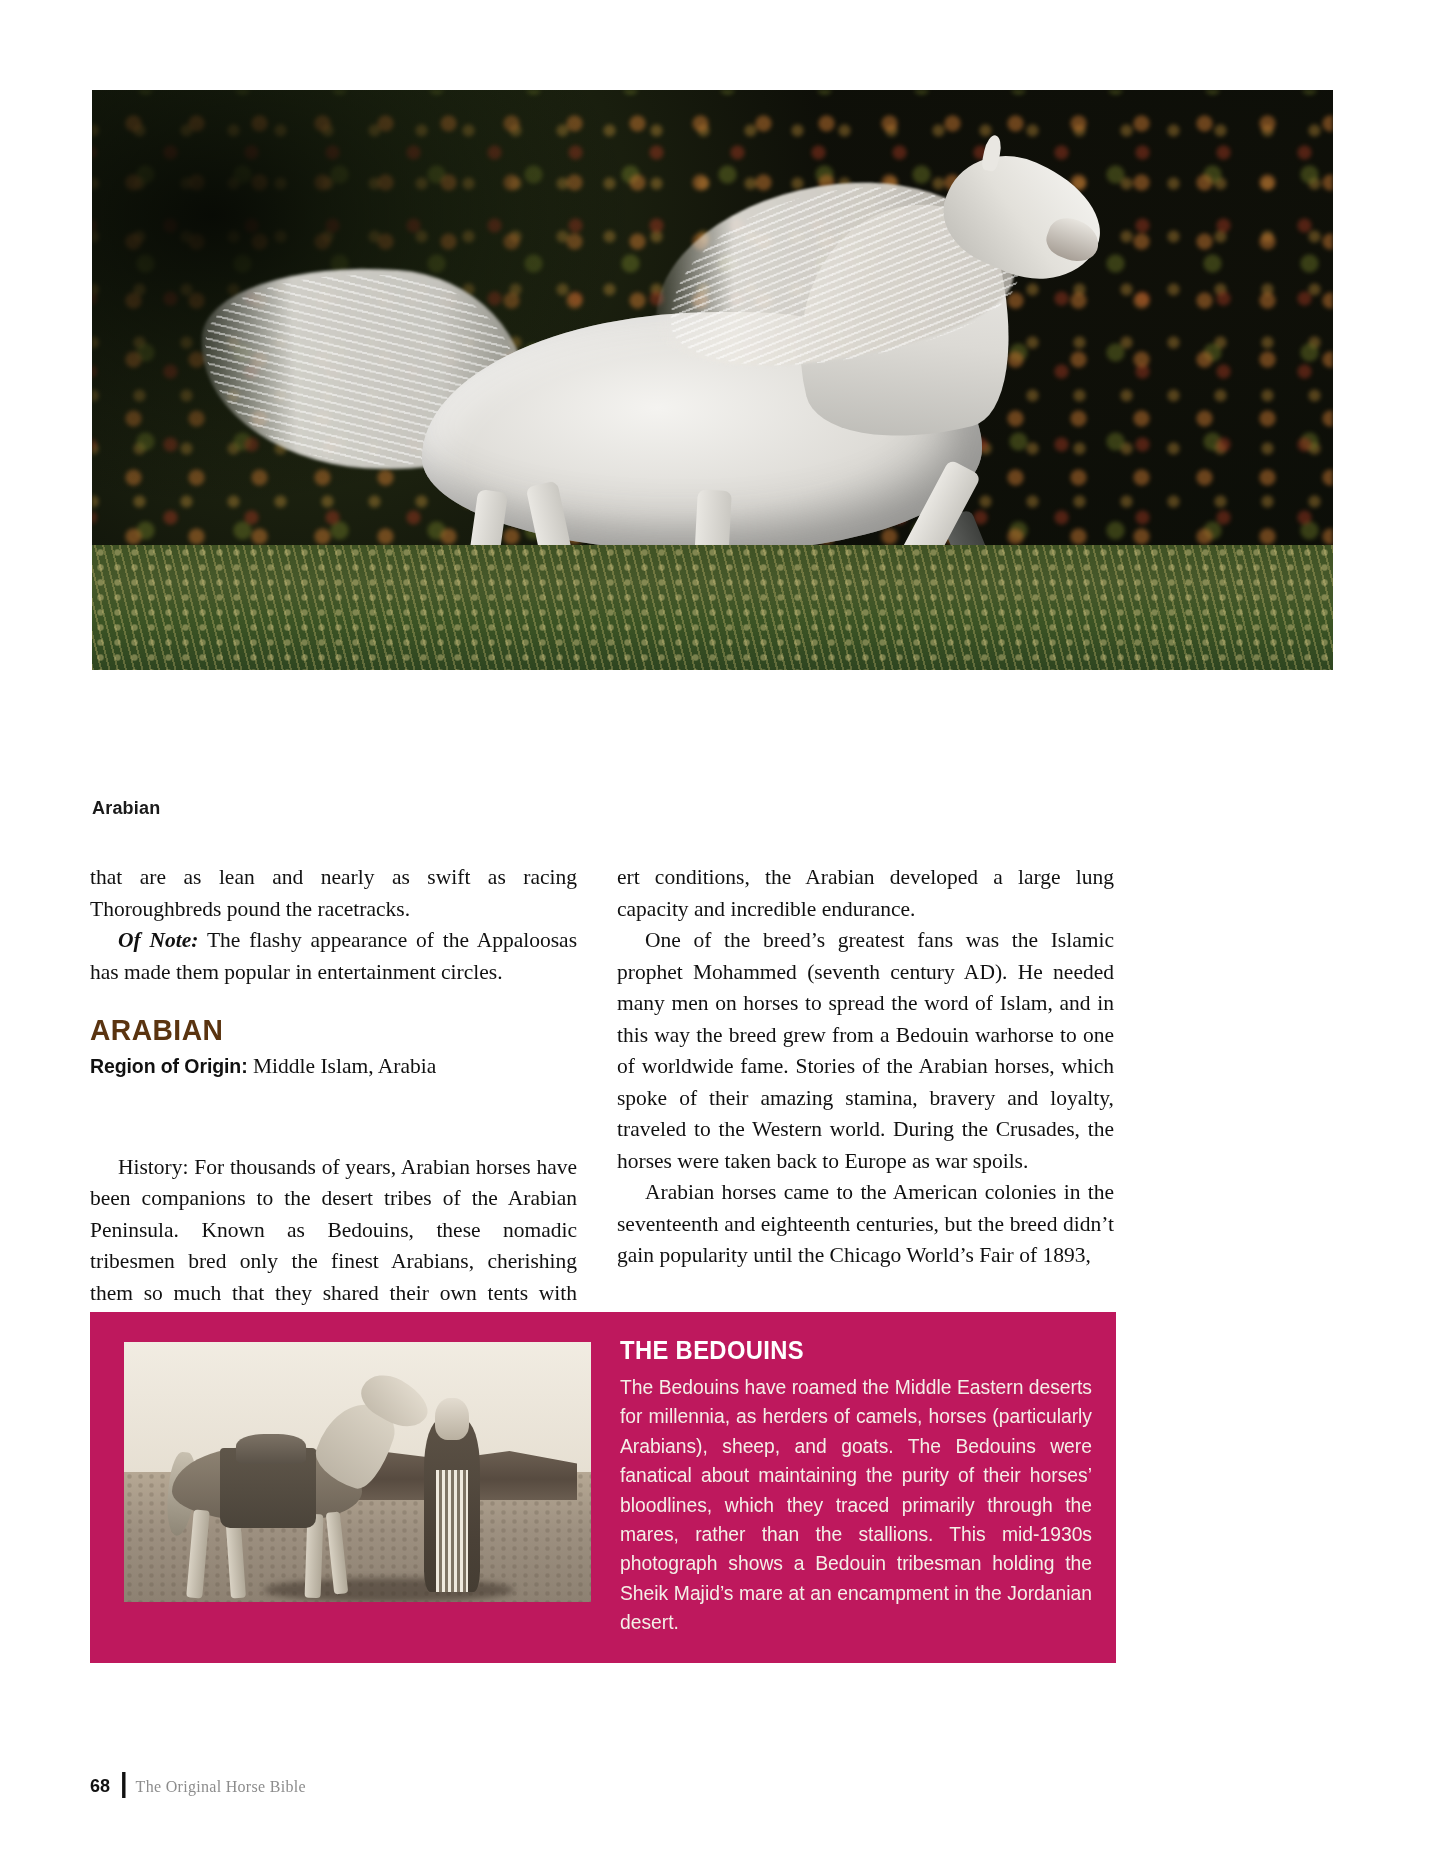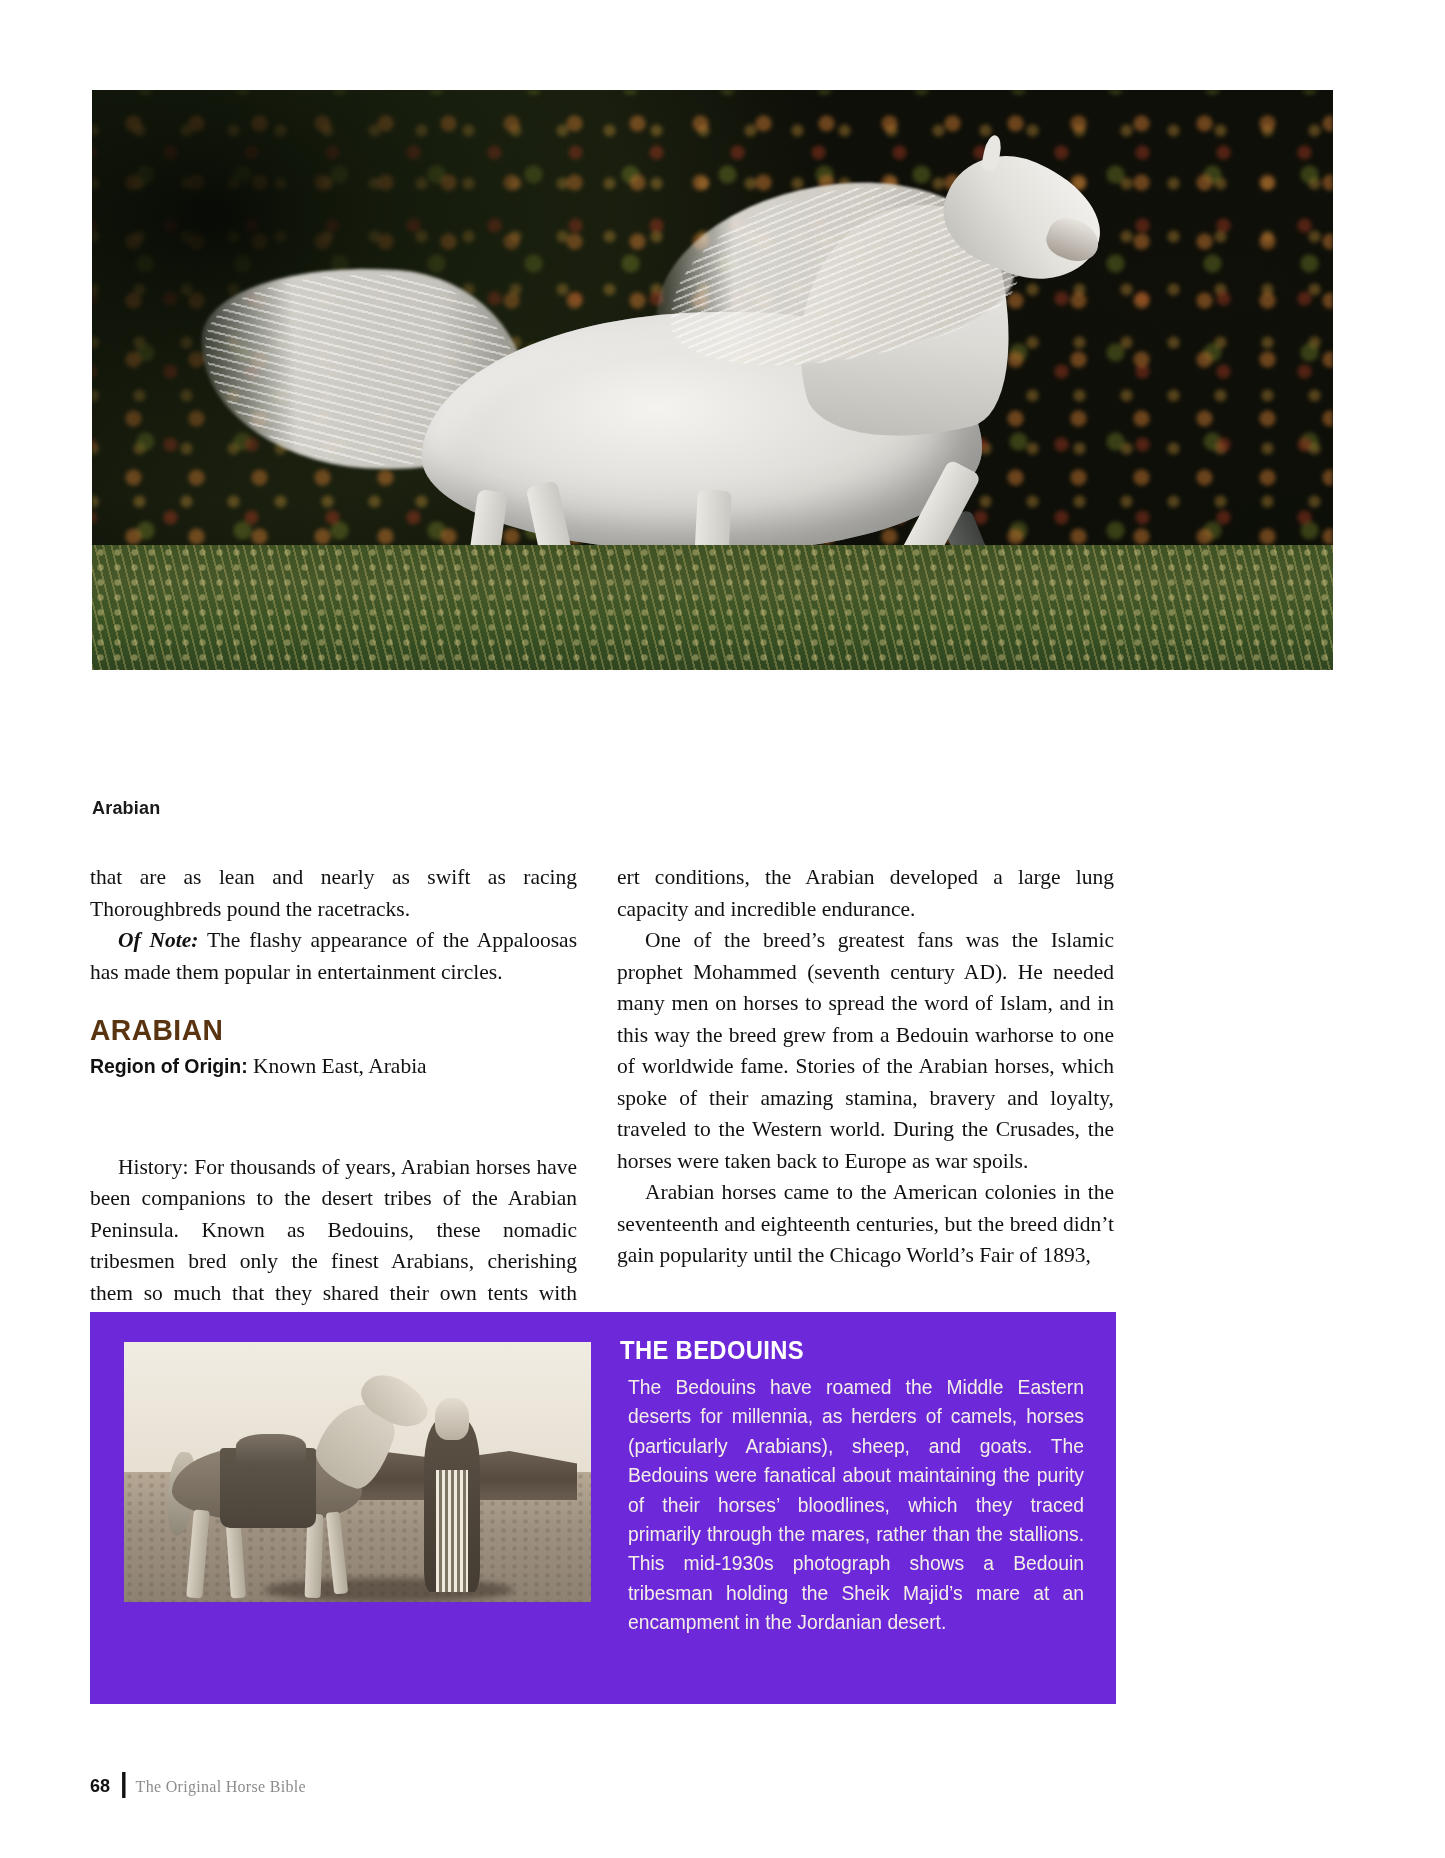--- a/index.html
+++ b/index.html
@@ -221,22 +221,22 @@
     text-align: justify;
     text-indent: 28px;
   }
 
   
   .sidebar {
     position: absolute;
     left: 90px;
     top: 1312px;
     width: 1026px;
-    height: 392px;
-    background: #6d28d9;
+    height: 351px;
+    background: #be185d;
   }
   .sidebar-photo {
     position: absolute;
     left: 34px;
     top: 30px;
     width: 467px;
     height: 260px;
     background: #ece7dd;
     overflow: hidden;
   }
@@ -332,21 +332,21 @@
     color: #ffffff;
     margin: 0 0 8px 0;
     transform: scaleX(.95);
     transform-origin: left center;
   }
   .sidebar-text {
     font-family: "Liberation Sans", sans-serif;
     font-size: 19.3px;
     line-height: 29.4px;
     color: #f4efe7;
-    margin: 8px;
+    margin: 0;
     text-align: justify;
     text-justify: inter-word;
   }
 
   
   .footer {
     position: absolute;
     left: 90px;
     top: 1768px;
     display: flex;
@@ -402,21 +402,21 @@
 
   <div class="photo-caption">Arabian</div>
 
   <div class="col col-left">
     <p>that are as lean and nearly as swift as racing Thoroughbreds pound the racetracks.</p>
     <p class="indent"><span class="lead-em">Of Note:</span><span> The flashy appearance of the Appaloosas has made them popular in entertainment circles.</span></p>
   </div>
 
   <div class="breed-block">
     <h2 class="breed-title">ARABIAN</h2>
-    <p class="breed-meta"><span class="lbl">Region of Origin:</span><span> Known East, Arabia</span></p>
+    <p class="breed-meta"><span class="lbl">Region of Origin:</span><span> Middle Islam, Arabia</span></p>
   </div>
 
   <p class="history-para"><span class="lead-em">History:</span><span> For thousands of years, Arabian horses have been companions to the desert tribes of the Arabian Peninsula. Known as Bedouins, these nomadic tribesmen bred only the finest Arabians, cherishing them so much that they shared their own tents with them. Because of the harsh des-</span></p>
 
   <div class="col col-right">
     <p>ert conditions, the Arabian developed a large lung capacity and incredible endurance.</p>
     <p class="indent">One of the breed’s greatest fans was the Islamic prophet Mohammed (seventh century AD). He needed many men on horses to spread the word of Islam, and in this way the breed grew from a Bedouin warhorse to one of worldwide fame. Stories of the Arabian horses, which spoke of their amazing stamina, bravery and loyalty, traveled to the Western world. During the Crusades, the horses were taken back to Europe as war spoils.</p>
     <p class="indent">Arabian horses came to the American colonies in the seventeenth and eighteenth centuries, but the breed didn’t gain popularity until the Chicago World’s Fair of 1893,</p>
   </div>
 

